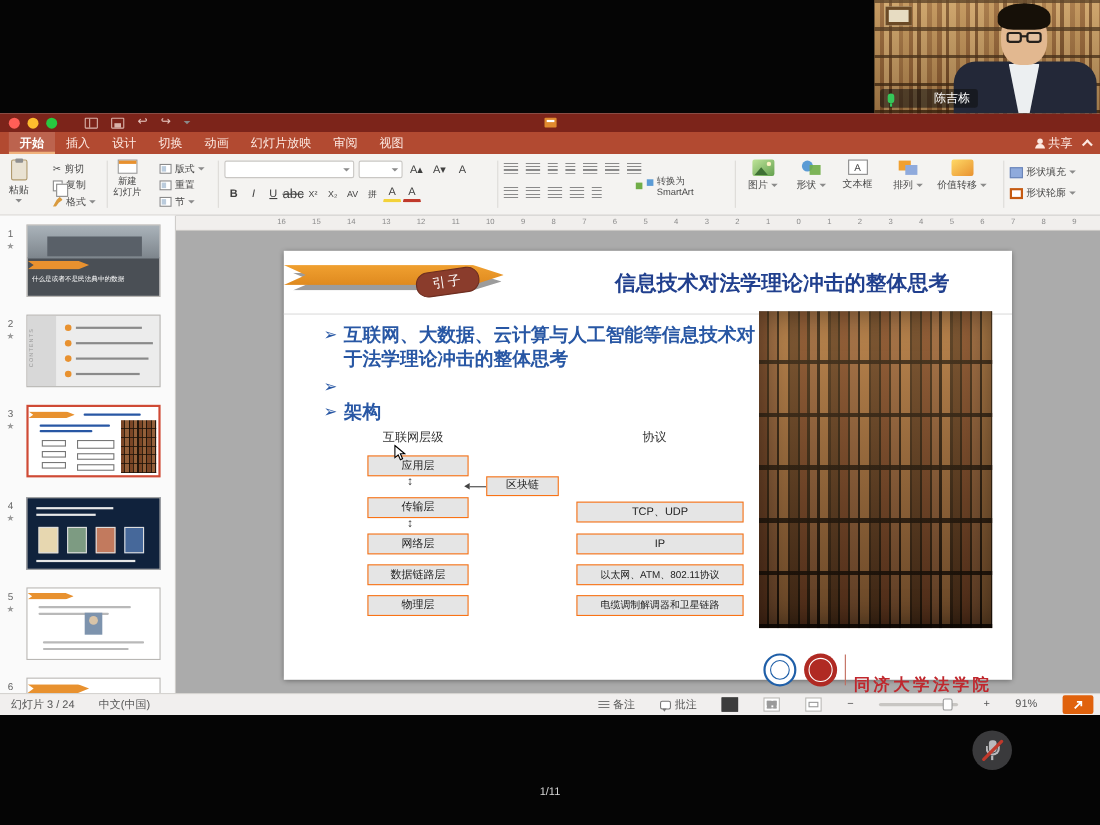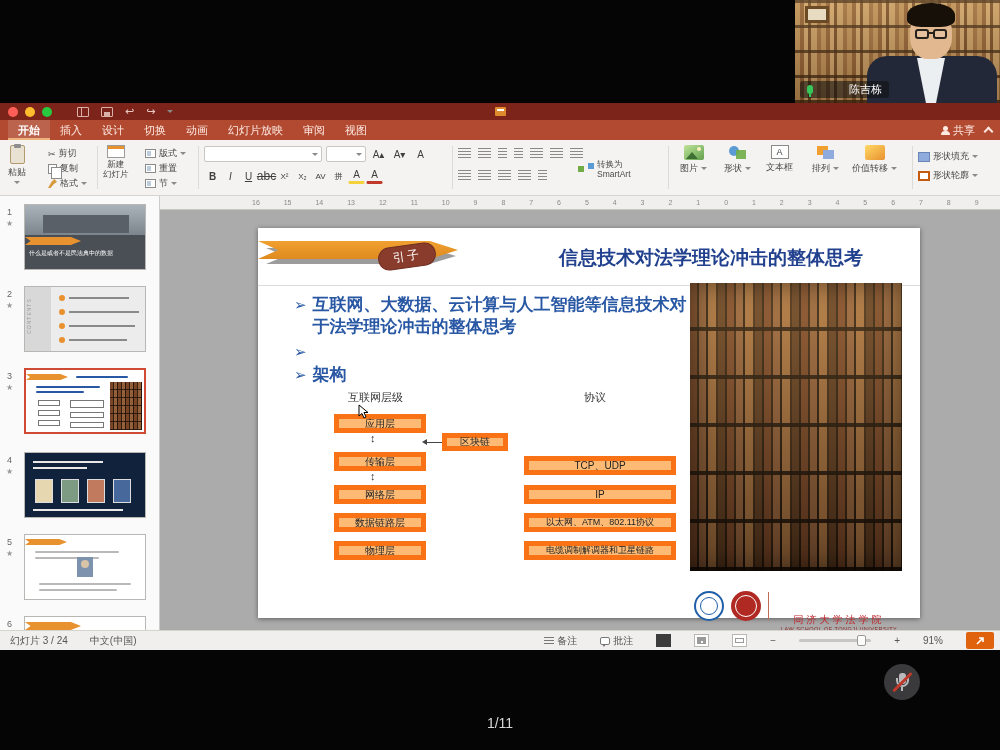--- a/index.html
+++ b/index.html
@@ -144,38 +144,38 @@
     clip-path:polygon(0 0,86% 0,100% 50%,86% 100%,0 100%,10% 50%);}
   .badge{position:absolute;left:120px;top:7px;background:#8a3c2c;color:#fff;font-size:12px;padding:2px 14px;border-radius:11px;
     transform:rotate(-8deg);border:1px solid #6e2e20;letter-spacing:2px;}
   .slide-title{position:absolute;left:252px;top:17px;width:402px;text-align:center;font-size:19px;font-weight:bold;color:#21408e;}
   .head-line{position:absolute;left:0;top:57px;width:100%;height:1px;background:#dcdcdc;}
   .bullets{position:absolute;left:36px;top:66px;width:396px;color:#2857a4;font-size:17px;font-weight:600;line-height:1.32;}
   .bullet{display:flex;gap:6px;margin-bottom:2px;}
   .bmark{flex:0 0 auto;font-size:15px;padding-top:1px;}
   .diagram{position:absolute;left:68px;top:162px;width:420px;height:212px;font-size:10px;color:#222;}
   .dg-h{position:absolute;top:0;font-size:11px;color:#333;}
-  .dg-box{position:absolute;border:5px solid #f97316;background:#fdba74;display:flex;align-items:center;justify-content:center;text-align:center;line-height:1.2;}
+  .dg-box{position:absolute;border:1px solid #f97316;background:#e5e5e5;display:flex;align-items:center;justify-content:center;text-align:center;line-height:1.2;}
   .dg-arrow{position:absolute;left:44px;font-size:11px;color:#333;}
   .dg-conn{position:absolute;left:101px;top:52px;width:15px;height:1px;background:#444;}
   .dg-conn::before{content:"";position:absolute;left:-5px;top:-3px;border-top:3.5px solid transparent;border-bottom:3.5px solid transparent;border-right:5px solid #444;}
   .bookshelf{position:absolute;left:432px;top:55px;width:212px;height:288px;background-color:#4a2f18;
     background:
       linear-gradient(180deg,rgba(255,205,130,.22),rgba(0,0,0,.38)),
       repeating-linear-gradient(0deg,rgba(25,14,6,.9) 0 4px,rgba(0,0,0,0) 4px 48px),
       repeating-linear-gradient(90deg,#7a4526 0 7px,#31200f 7px 9px,#94603a 9px 16px,#23160b 16px 18px,#a8713f 18px 26px,#3a2513 26px 28px,#5e3a1f 28px 35px,#281a0c 35px 37px);
     box-shadow:inset 0 0 30px rgba(0,0,0,.55);}
   .logos{position:absolute;left:436px;top:351px;display:flex;align-items:center;gap:7px;}
   .logo-circ1{width:30px;height:30px;border-radius:50%;border:2px solid #1f5fa8;position:relative;background:#fff;}
   .logo-circ1::before{content:"";position:absolute;inset:4px;border-radius:50%;border:1.5px solid #1f5fa8;}
   .logo-circ2{width:30px;height:30px;border-radius:50%;background:#b02a23;position:relative;}
   .logo-circ2::before{content:"";position:absolute;inset:4px;border-radius:50%;border:1.5px solid #fff;}
   .logo-sep{width:1px;height:28px;background:#c06a5a;}
   .logo-txt{display:flex;flex-direction:column;align-items:center;line-height:1.2;}
-  .logo-cn{color:#c0272d;font-size:10px;font-weight:normal;letter-spacing:3px;font-family:"Liberation Serif","DejaVu Serif",serif;margin-top:35px;}
+  .logo-cn{color:#c0272d;font-size:15px;font-weight:bold;letter-spacing:3px;font-family:"Liberation Serif","DejaVu Serif",serif;margin-top:35px;}
   .logo-en{color:#8a2a24;font-size:6px;letter-spacing:.5px;transform:scaleX(.92);}
   .cursor{position:absolute;left:100px;top:176px;width:11px;height:15px;}
 
   
   .statusbar{position:absolute;left:0;top:527px;width:100%;height:20px;background:#f1efee;border-top:1px solid #d5d3d0;
     display:flex;align-items:center;font-size:10px;color:#555;}
   .sb-left{display:flex;gap:22px;padding-left:10px;}
   .sb-right{margin-left:auto;display:flex;align-items:center;gap:23px;padding-right:6px;}
   .sb-ic-notes{width:10px;height:8px;background:repeating-linear-gradient(180deg,#777 0 1px,transparent 1px 3px);}
   .sb-ic-comment{width:10px;height:8px;border:1px solid #777;border-radius:2px;position:relative;background:#fff;}
@@ -185,21 +185,21 @@
   .view-btn.active{background:#3c3c3c;border-color:#3c3c3c;}
   .view-btn.grid::before{content:"";position:absolute;inset:2px;background:
     linear-gradient(90deg,#9a9a9a 0 4px,transparent 4px 6px) 0 0/6px 100%,
     linear-gradient(180deg,#9a9a9a 0 4px,transparent 4px 6px) 0 0/100% 6px;}
   .view-btn.read::before{content:"";position:absolute;inset:3px 2px;border:1px solid #9a9a9a;}
   .zoom-track{width:72px;height:3px;background:#c8c6c3;border-radius:2px;position:relative;}
   .zoom-knob{position:absolute;left:58px;top:-4px;width:9px;height:11px;background:#fdfdfd;border:1px solid #9a9a9a;border-radius:2px;}
   .present-btn{width:28px;height:17px;background:#e0620d;border-radius:2px;display:flex;align-items:center;justify-content:center;}
 
   
-  .page-ind{position:absolute;left:0;right:0;top:715px;text-align:center;color:#d8d8d8;font-size:14px;}
+  .page-ind{position:absolute;left:0;right:0;top:715px;text-align:center;color:#d8d8d8;font-size:10px;}
   .mic-btn{position:absolute;left:884px;top:664px;width:36px;height:36px;border-radius:50%;background:#3a3a3c;}
   .mic-body{position:absolute;left:15px;top:9px;width:7px;height:11px;background:#b9b9bc;border-radius:3px;}
   .mic-arc{position:absolute;left:12px;top:14px;width:13px;height:9px;border:2px solid #b9b9bc;border-top:none;border-radius:0 0 8px 8px;}
   .mic-stand{position:absolute;left:17px;top:23px;width:2px;height:4px;background:#b9b9bc;}
   .mic-slash{position:absolute;left:17px;top:5px;width:2.5px;height:26px;background:#c0392b;transform:rotate(45deg);border-radius:2px;}
 </style>
 </head>
 <body>
 
 <div class="stage">

